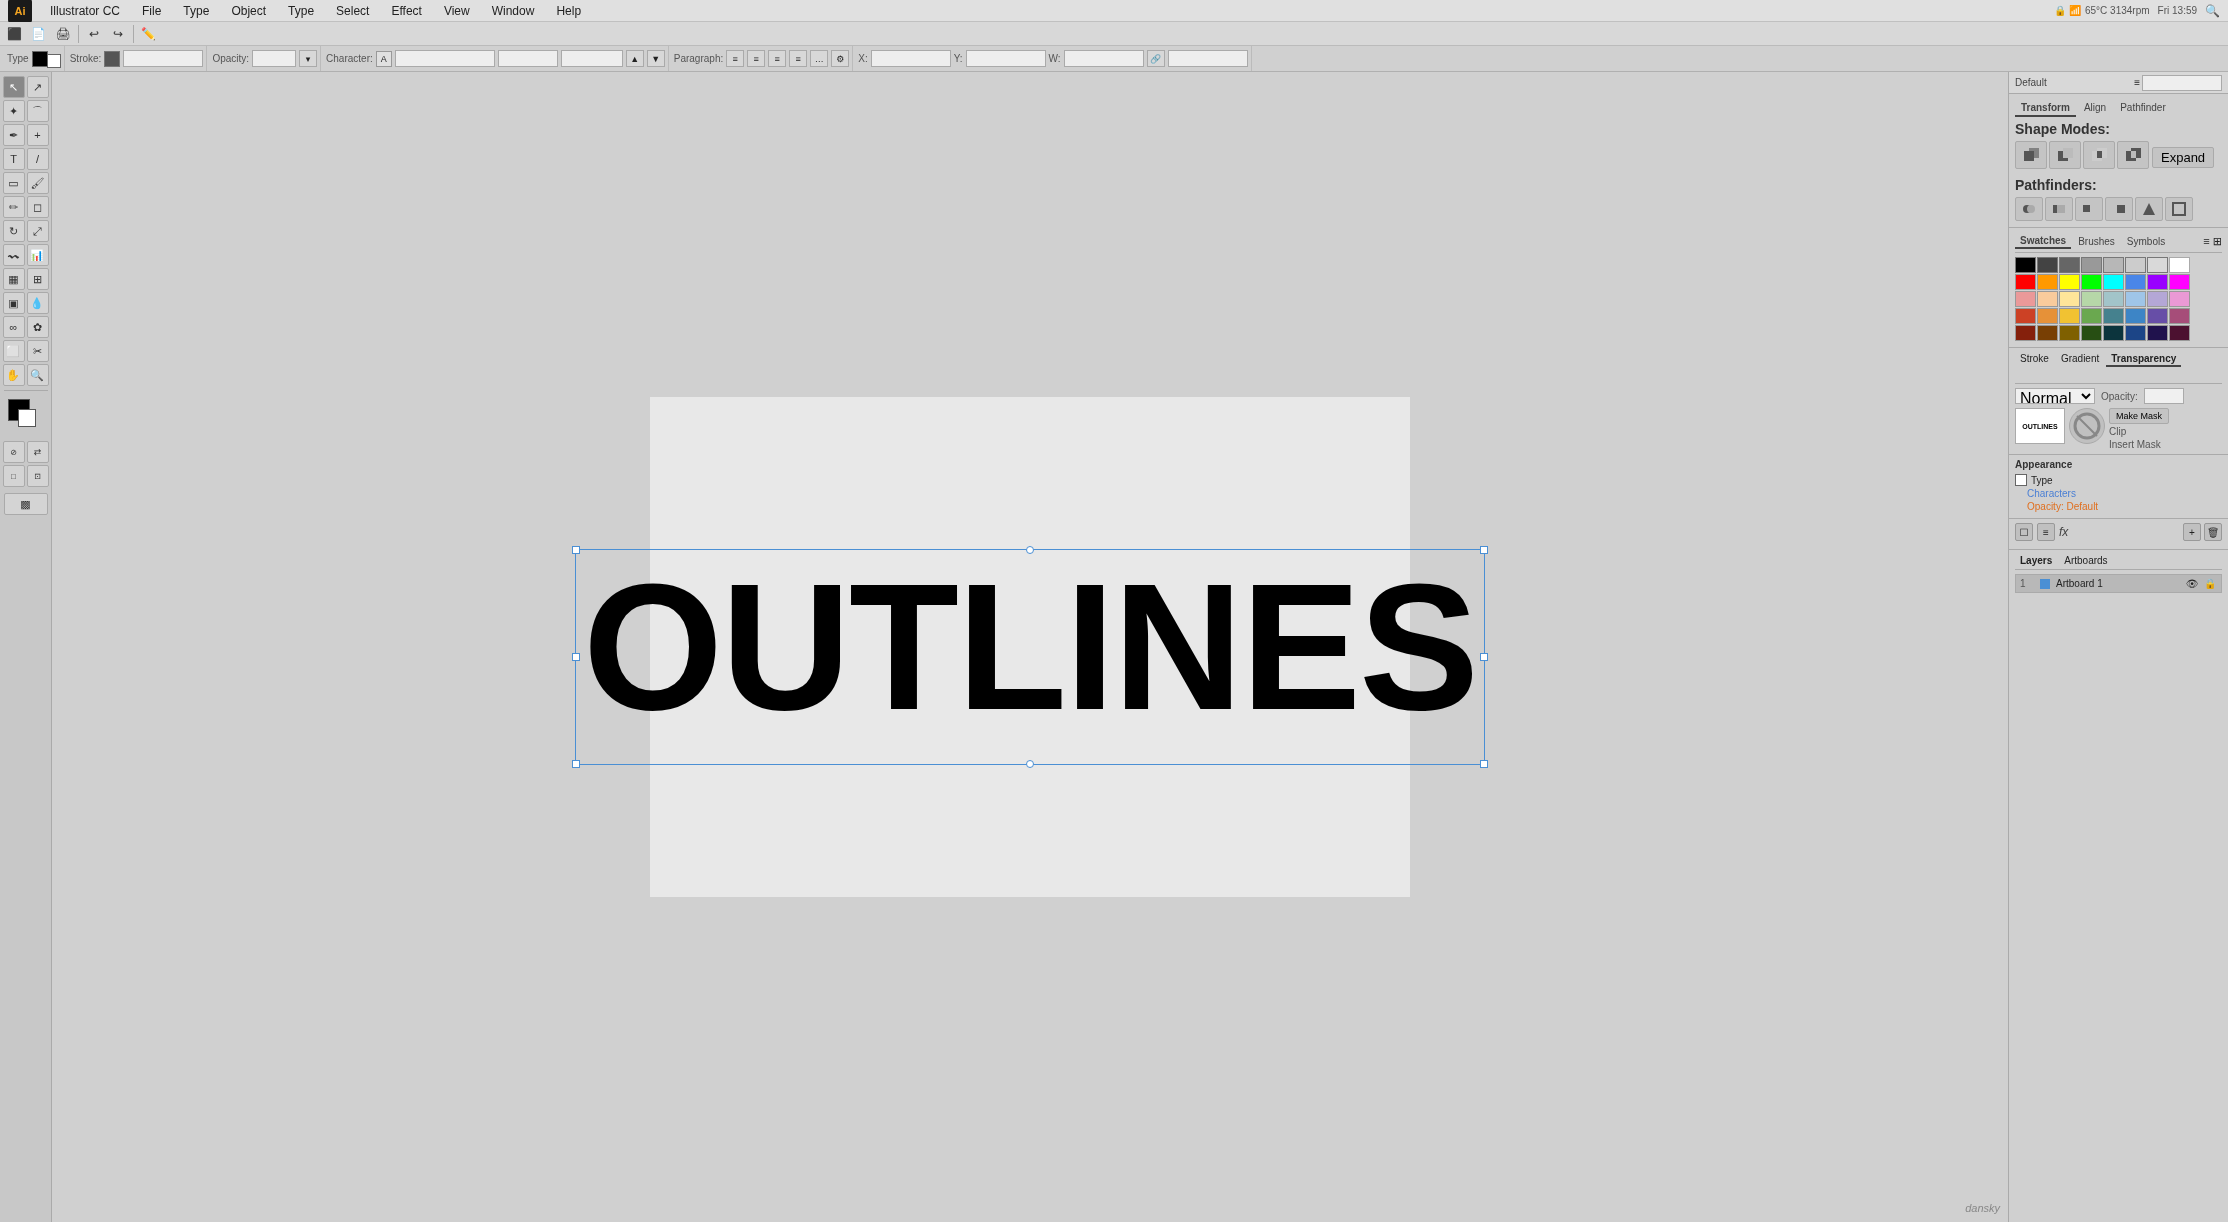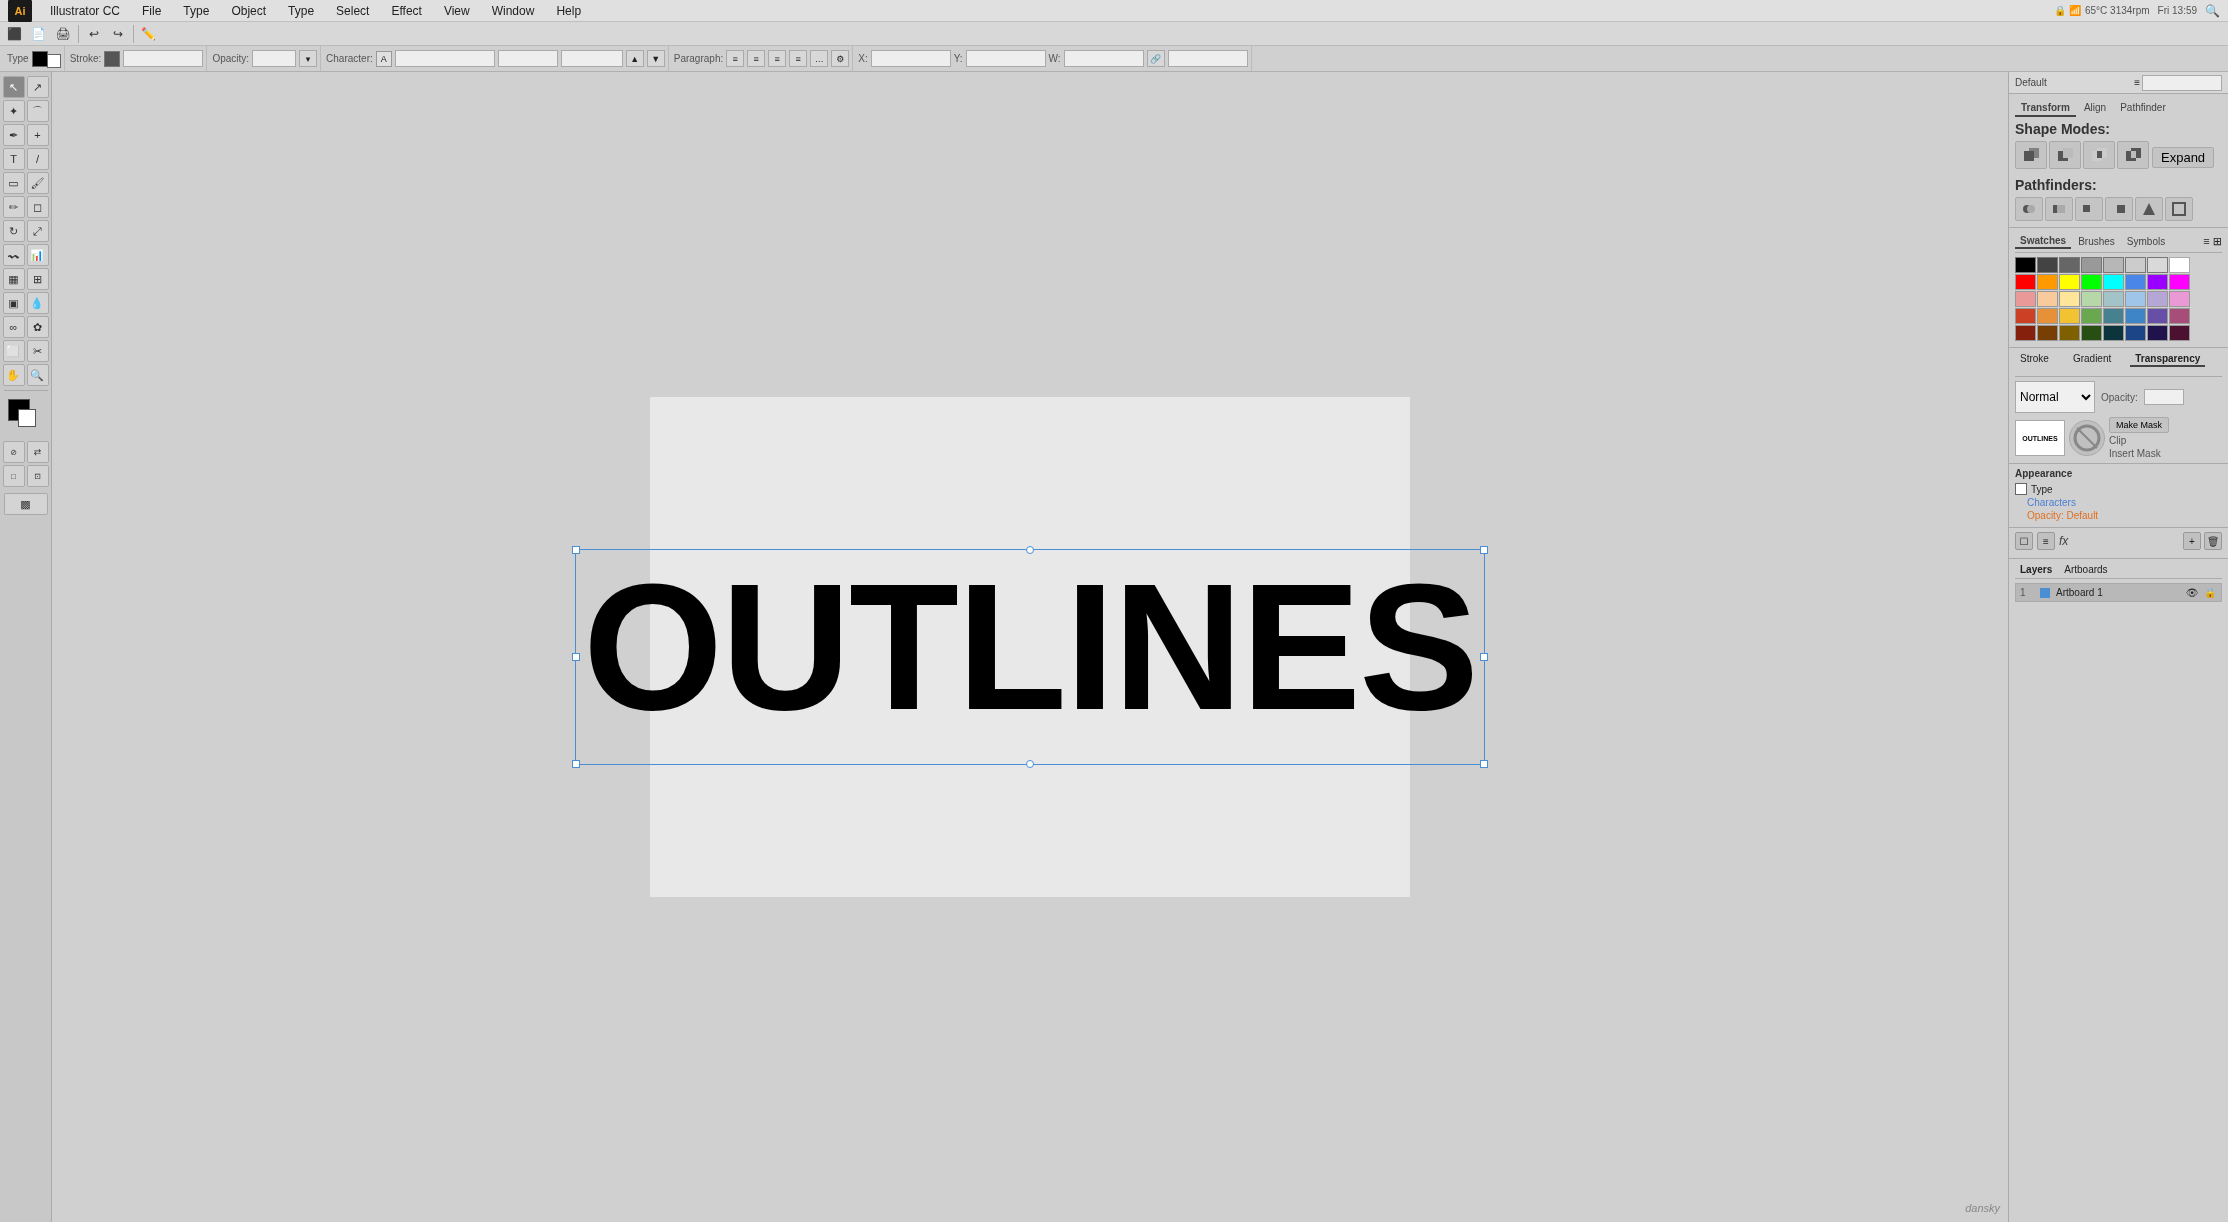--- a/index.html
+++ b/index.html
@@ -271,40 +271,40 @@
       cursor: pointer;
     }
 
     
     .transparency-section {
       padding: 4px 6px;
       border-bottom: 1px solid #aaa;
     }
     .trans-tabs {
       display: flex;
-      gap: 14px;
+      gap: 2px;
       margin-bottom: 4px;
       border-bottom: 1px solid #aaa;
-      padding-bottom: 9px;
+      padding-bottom: 16px;
     }
     .trans-tab {
       font-size: 10px;
       padding: 1px 5px;
       cursor: pointer;
     }
     .trans-tab.active { font-weight: bold; border-bottom: 2px solid #444; }
     .trans-row {
       display: flex;
       align-items: center;
       gap: 6px;
       margin-bottom: 3px;
     }
     .trans-dropdown {
-      font-size: 12px;
-      height: 32px;
+      font-size: 16px;
+      height: 16px;
       background: #f0f0f0;
       border: 1px solid #aaa;
       width: 80px;
     }
     .trans-opacity-label {
       font-size: 10px;
       color: #555;
     }
     .trans-opacity-input {
       width: 40px;
@@ -322,21 +322,20 @@
       border-radius: 2px;
       cursor: pointer;
     }
     .clip-label, .insert-label {
       font-size: 10px;
       color: #555;
     }
     .thumbnail-row {
       display: flex;
       gap: 4px;
-      align-items: center;
       margin-top: 4px;
     }
     .thumb-outlines {
       width: 50px;
       height: 36px;
       background: white;
       border: 1px solid #aaa;
       display: flex;
       align-items: center;
       justify-content: center;

